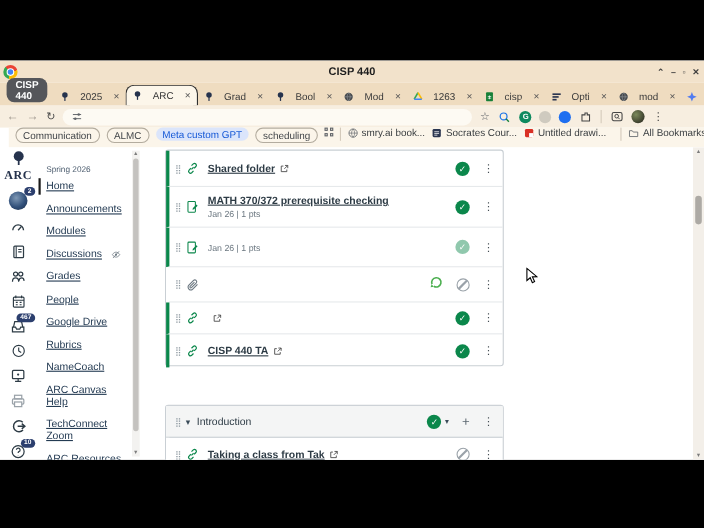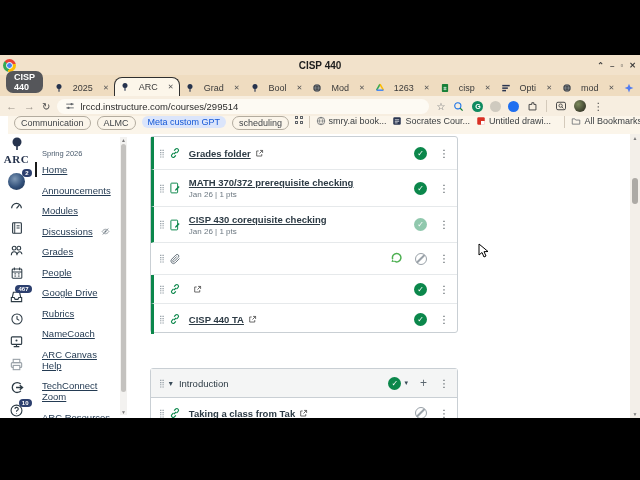--- a/index.html
+++ b/index.html
@@ -218,21 +218,20 @@
   <div class="toolbar">
     <span class="navbtn">←</span>
     <span class="navbtn">→</span>
     <span class="reload">↻</span>
     <div class="urlpill">
       <svg width="10" height="10" viewBox="0 0 16 16">
           <path d="M2 5h12 M2 11h12" stroke="#5f6368" stroke-width="1.4"></path>
           <circle cx="10.5" cy="5" r="1.8" fill="#5f6368"></circle>
           <circle cx="5.5" cy="11" r="1.8" fill="#5f6368"></circle>
         </svg>
-      <span class="urltext">lrccd.instructure.com/courses/299514</span>
     </div>
     <span class="star">☆</span>
     <span class="tb-ic">
       <svg width="11" height="11" viewBox="0 0 16 16">
           <circle cx="7" cy="7" r="4.5" fill="none" stroke="#1a73e8" stroke-width="1.6"></circle>
           <path d="M10.5 10.5 L14 14" stroke="#188038" stroke-width="1.8"></path>
         </svg>
     </span>
     <span class="circle-ic grammarly">G</span>
     <span class="circle-ic gray-ext"></span>
@@ -434,21 +433,21 @@
     <div class="modbox mod1">
       <div class="mrow" style="height:33px;">
         <span class="drag">⣿</span>
         <span class="ti">
           <svg width="12" height="12" viewBox="0 0 24 24" fill="none" stroke="#0B874B" stroke-width="2.2">
               <path d="M10 14 L14 10"></path>
               <path d="M9 12 l-3.2 3.2 a3.4 3.4 0 0 0 4.8 4.8 L13.8 16.8"></path>
               <path d="M15 12 l3.2-3.2 a3.4 3.4 0 0 0 -4.8-4.8 L10.2 7.2"></path>
             </svg>
         </span>
-        <span class="ttl">Grades folder</span>
+        <span class="ttl">Shared folder</span>
         <svg class="extlink" width="9" height="9" viewBox="0 0 16 16">
             <path d="M6.5 3.5 h-3.5 v9 h9 v-3.5" fill="none" stroke="#444" stroke-width="1.4"></path>
             <path d="M9 2.5 h4.5 v4.5 M13.5 2.5 L8 8" fill="none" stroke="#444" stroke-width="1.4"></path>
           </svg>
         <span class="grow"></span>
         <span class="chk">✓</span>
         <span class="rk">⋮</span>
       </div>
       <div class="mrow" style="height:37px;">
         <span class="drag">⣿</span>
@@ -468,21 +467,20 @@
       </div>
       <div class="mrow" style="height:36px;">
         <span class="drag">⣿</span>
         <span class="ti">
           <svg width="12" height="12" viewBox="0 0 16 16">
               <rect x="2.5" y="1.5" width="9" height="13" rx="1" fill="none" stroke="#0B874B" stroke-width="1.3"></rect>
               <path d="M8.5 9.5 l4.3-4.3 1.4 1.4 -4.3 4.3 -2 .6z" fill="#0B874B"></path>
             </svg>
         </span>
         <span>
-          <div class="ttl">CISP 430 corequisite checking</div>
           <div class="meta">Jan 26  |  1 pts</div>
         </span>
         <span class="grow"></span>
         <span class="chk muted">✓</span>
         <span class="rk">⋮</span>
       </div>
       <div class="mrow nopub" style="height:32px;">
         <span class="drag">⣿</span>
         <span class="ti">
           <svg width="12" height="12" viewBox="0 0 24 24" fill="none" stroke="#6b7780" stroke-width="2">

